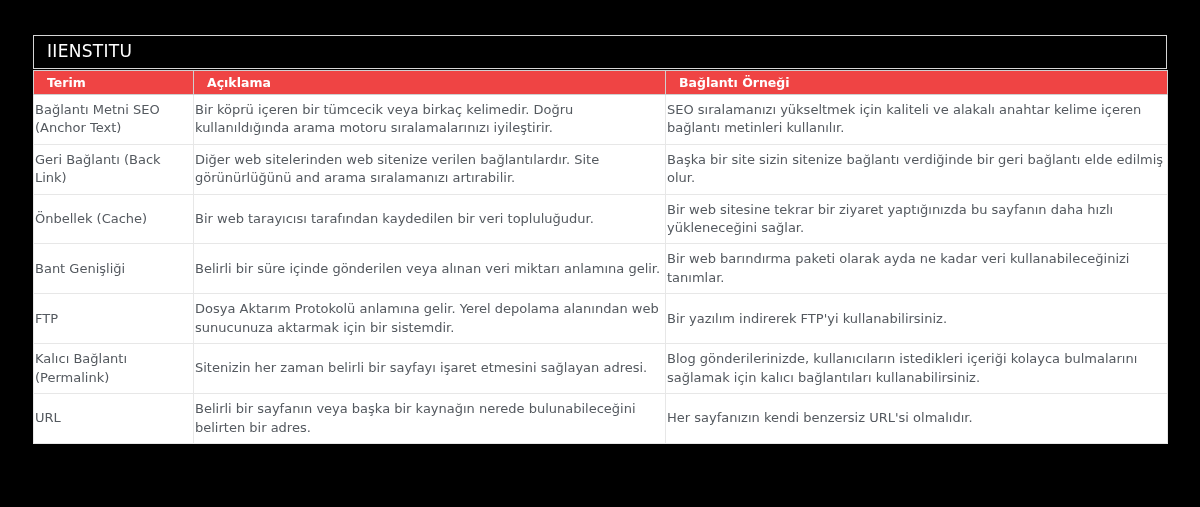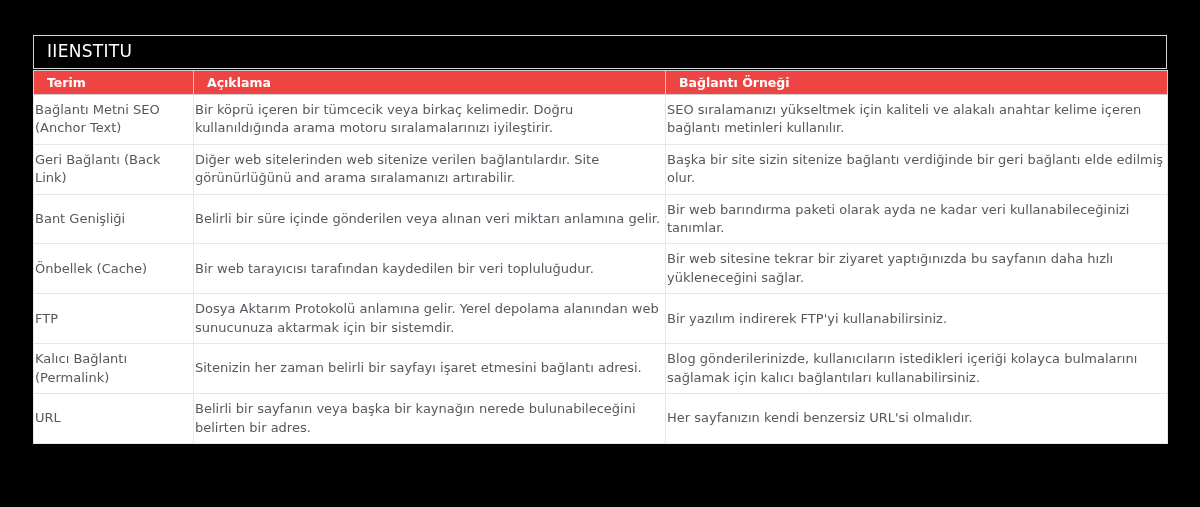--- a/index.html
+++ b/index.html
@@ -88,37 +88,37 @@
         <td>Bağlantı Metni SEO (Anchor Text)</td>
         <td>Bir köprü içeren bir tümcecik veya birkaç kelimedir. Doğru kullanıldığında arama motoru sıralamalarınızı iyileştirir.</td>
         <td>SEO sıralamanızı yükseltmek için kaliteli ve alakalı anahtar kelime içeren bağlantı metinleri kullanılır.</td>
       </tr>
       <tr>
         <td>Geri Bağlantı (Back Link)</td>
         <td>Diğer web sitelerinden web sitenize verilen bağlantılardır. Site görünürlüğünü and arama sıralamanızı artırabilir.</td>
         <td>Başka bir site sizin sitenize bağlantı verdiğinde bir geri bağlantı elde edilmiş olur.</td>
       </tr>
       <tr>
+        <td>Önbellek (Cache)</td>
+        <td>Bir web tarayıcısı tarafından kaydedilen bir veri topluluğudur.</td>
+        <td>Bir web sitesine tekrar bir ziyaret yaptığınızda bu sayfanın daha hızlı yükleneceğini sağlar.</td>
+      </tr>
+      <tr>
         <td>Bant Genişliği</td>
         <td>Belirli bir süre içinde gönderilen veya alınan veri miktarı anlamına gelir.</td>
         <td>Bir web barındırma paketi olarak ayda ne kadar veri kullanabileceğinizi tanımlar.</td>
-      </tr>
-      <tr>
-        <td>Önbellek (Cache)</td>
-        <td>Bir web tarayıcısı tarafından kaydedilen bir veri topluluğudur.</td>
-        <td>Bir web sitesine tekrar bir ziyaret yaptığınızda bu sayfanın daha hızlı yükleneceğini sağlar.</td>
       </tr>
       <tr>
         <td>FTP</td>
         <td>Dosya Aktarım Protokolü anlamına gelir. Yerel depolama alanından web sunucunuza aktarmak için bir sistemdir.</td>
         <td>Bir yazılım indirerek FTP'yi kullanabilirsiniz.</td>
       </tr>
       <tr>
         <td>Kalıcı Bağlantı (Permalink)</td>
-        <td>Sitenizin her zaman belirli bir sayfayı işaret etmesini bağlantı adresi.</td>
+        <td>Sitenizin her zaman belirli bir sayfayı işaret etmesini sağlayan adresi.</td>
         <td>Blog gönderilerinizde, kullanıcıların istedikleri içeriği kolayca bulmalarını sağlamak için kalıcı bağlantıları kullanabilirsiniz.</td>
       </tr>
       <tr>
         <td>URL</td>
         <td>Belirli bir sayfanın veya başka bir kaynağın nerede bulunabileceğini belirten bir adres.</td>
         <td>Her sayfanızın kendi benzersiz URL'si olmalıdır.</td>
       </tr>
 
     </tbody>
   </table>

